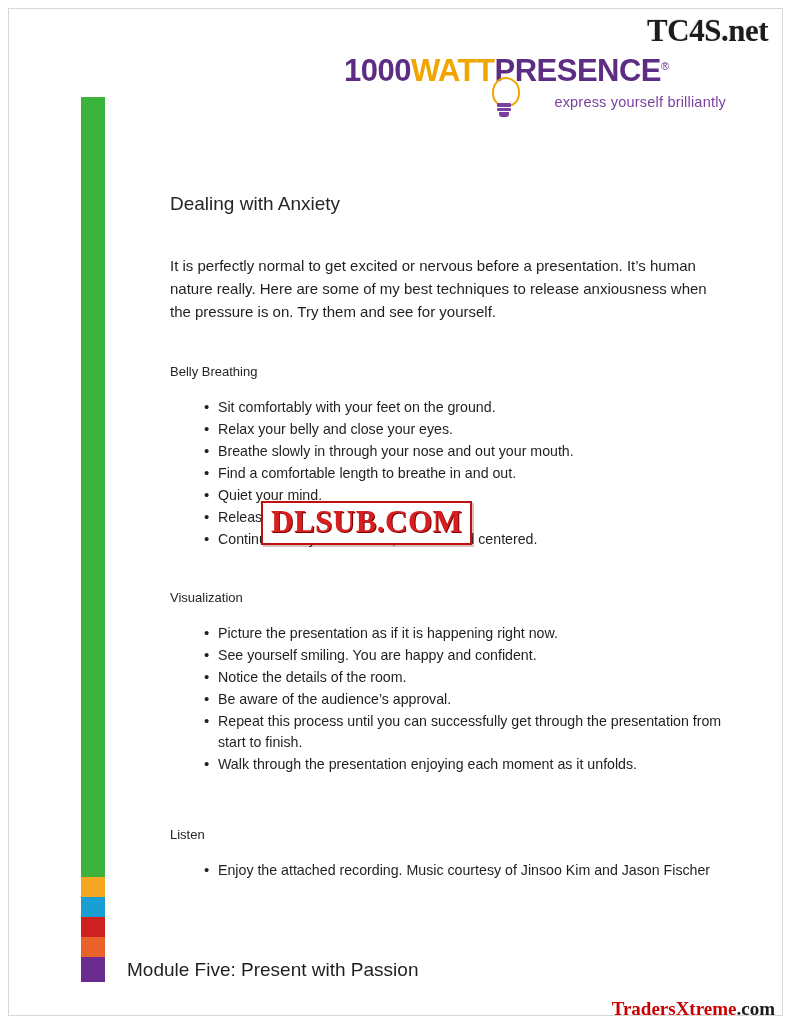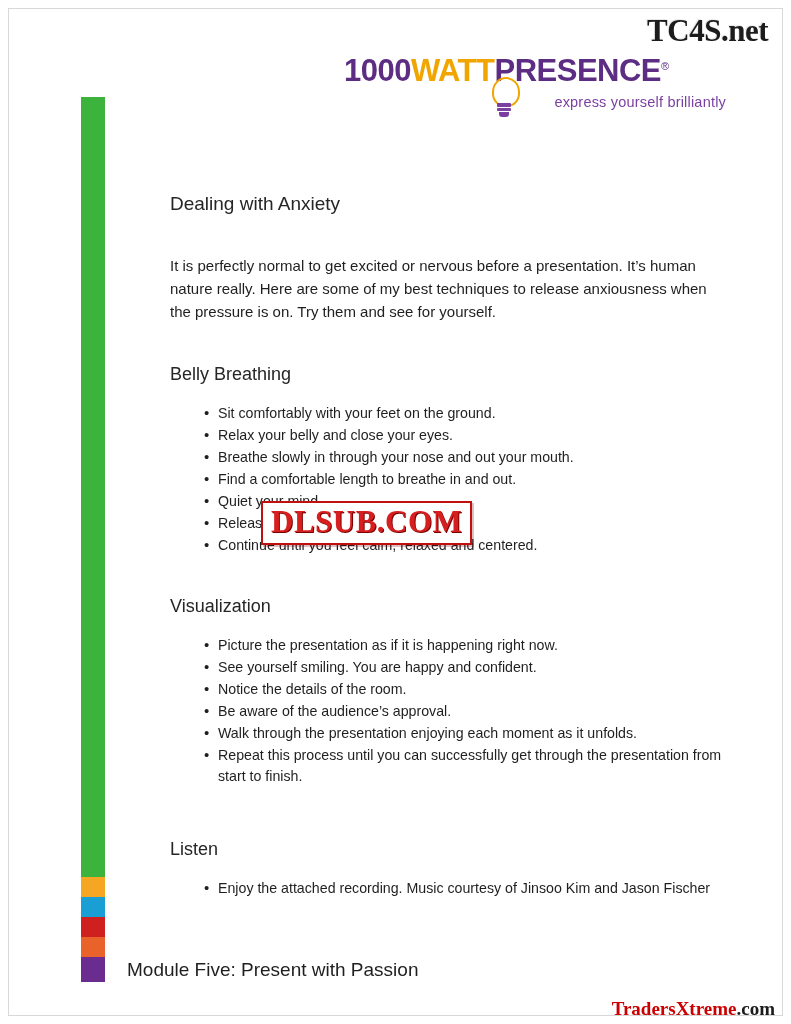--- a/index.html
+++ b/index.html
@@ -149,21 +149,21 @@
     line-height: 1.2;
   }
   .para {
     font-size: 15px;
     color: #1f1f1f;
     line-height: 1.55;
     margin: 38px 0 0 6px;
     max-width: 548px;
   }
   .h2 {
-    font-size: 18px;
+    font-size: 13px;
     color: #262626;
     font-weight: normal;
     margin: 40px 0 0 6px;
   }
   ul.bullets {
     margin: 18px 0 0 0;
     padding: 0 0 0 40px;
     list-style: none;
   }
   ul.bullets li {
@@ -270,22 +270,22 @@
       <li>Release tension from your body.</li>
       <li>Continue until you feel calm, relaxed and centered.</li>
     </ul>
 
     <h2 class="h2">Visualization</h2>
     <ul class="bullets">
       <li>Picture the presentation as if it is happening right now.</li>
       <li>See yourself smiling.  You are happy and confident.</li>
       <li>Notice the details of the room.</li>
       <li>Be aware of the audience’s approval.</li>
+      <li>Repeat this process until you can successfully get through the presentation from start to finish.</li>
       <li>Walk through the presentation enjoying each moment as it unfolds.</li>
-      <li>Repeat this process until you can successfully get through the presentation from start to finish.</li>
     </ul>
 
     <h2 class="h2" style="margin-top:52px">Listen</h2>
     <ul class="bullets">
       <li>Enjoy the attached recording.  Music courtesy of Jinsoo Kim and Jason Fischer</li>
     </ul>
   </div>
 
   <div class="stamp">DLSUB.COM</div>
 

